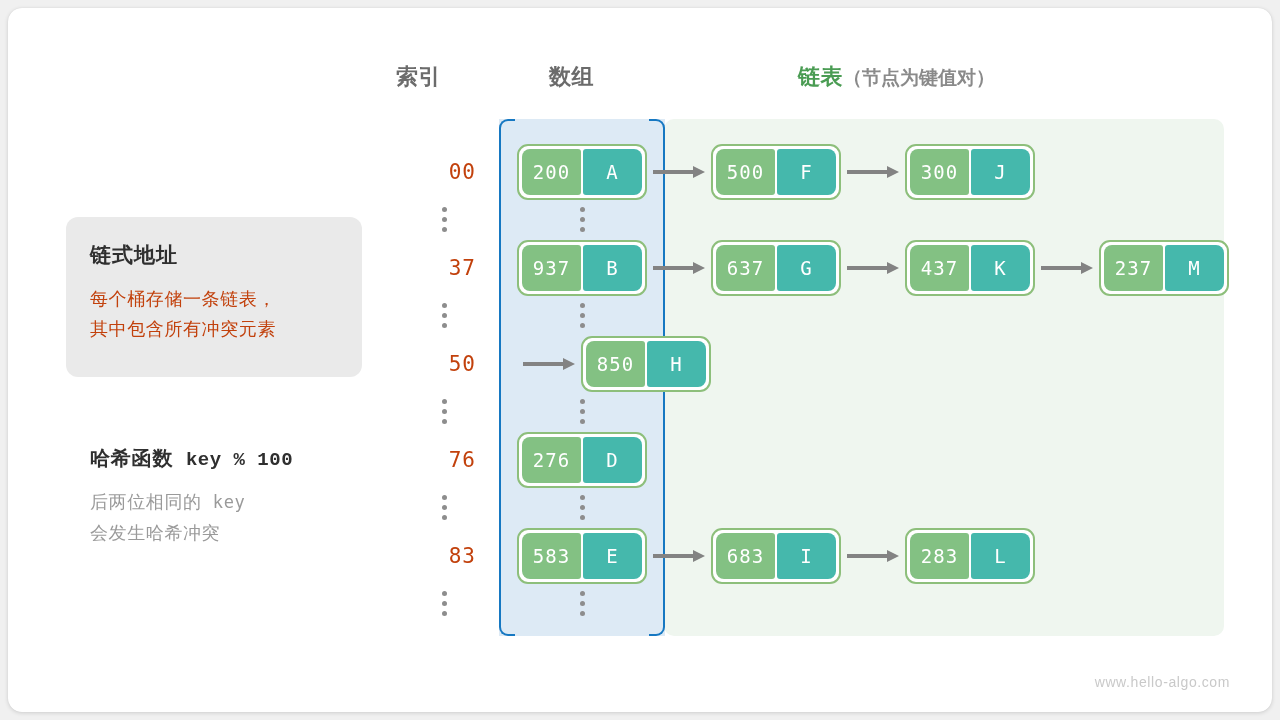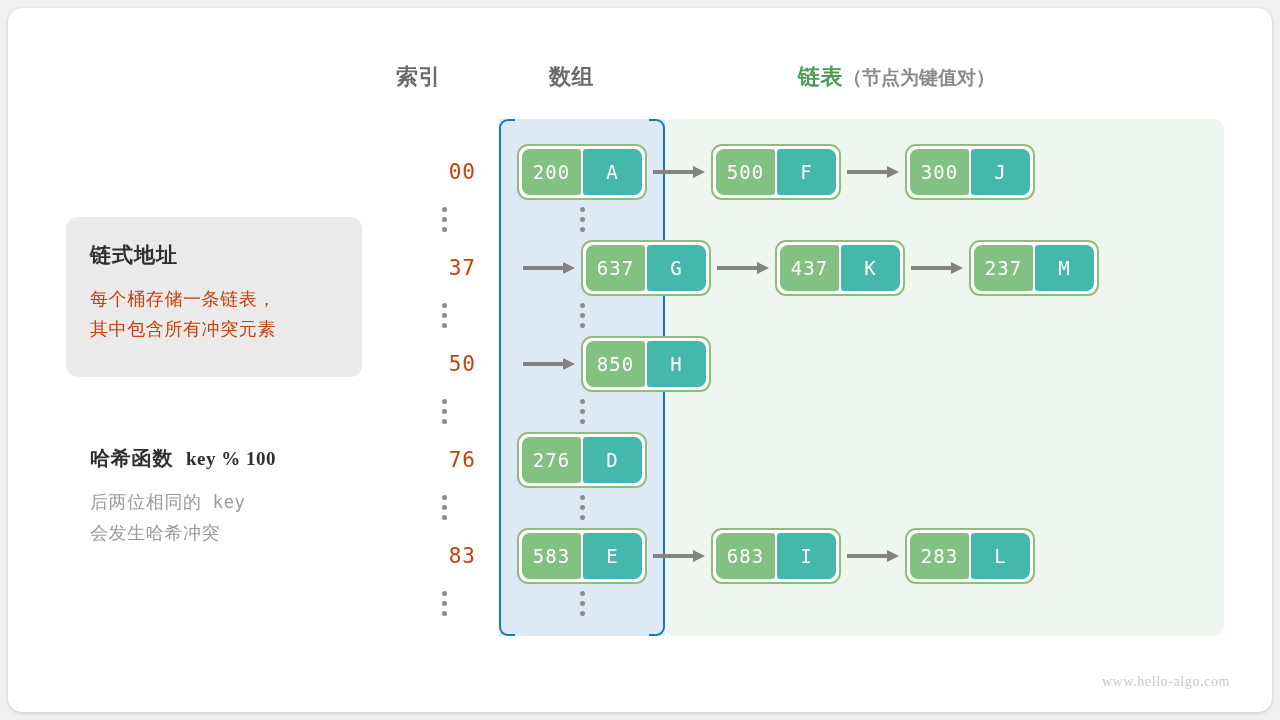--- a/index.html
+++ b/index.html
@@ -78,21 +78,21 @@
     position: absolute;
     left: 82px;
     top: 437px;
     font-size: 20px;
     font-weight: bold;
     color: #2f2f2f;
     letter-spacing: 0.8px;
     white-space: nowrap;
   }
   .hashnote-title .mono {
-    font-family: Liberation Serif, serif;
+    font-family: Liberation Mono, monospace;
     font-weight: bold;
     font-size: 19px;
     letter-spacing: 0.5px;
     text-align: right;
   }
   .hashnote-body {
     position: absolute;
     left: 82px;
     top: 479px;
     font-size: 18px;
@@ -265,21 +265,21 @@
     background: #8d8d8d;
   }
   .dots-index { left: 404px; width: 64px; }
   .dots-array { left: 509px; width: 130px; }
 
   
   #watermark {
     position: absolute;
     right: 42px;
     bottom: 22px;
-    font-family: Liberation Serif, serif;
+    font-family: Liberation Sans, sans-serif;
     font-size: 14px;
     color: #c9c9c9;
     letter-spacing: 0.6px;
   }
 </style>
 </head>
 <body>
 
 <div class="card">
 
@@ -337,20 +337,24 @@
         </div>
         <div class="dots dots-array">
           <span></span>
           <span></span>
           <span></span>
         </div>
       </div>
       <div class="row" style="top: 232px;">
         <div class="row-index">37</div>
         <div class="row-nodes">
+          <div class="node">
+            <div class="cell cell-key">937</div>
+            <div class="cell cell-val">B</div>
+          </div>
           <div class="arrow">
             <div class="shaft"></div>
             <div class="head"></div>
           </div>
           <div class="node">
             <div class="cell cell-key">637</div>
             <div class="cell cell-val">G</div>
           </div>
           <div class="arrow">
             <div class="shaft"></div>

